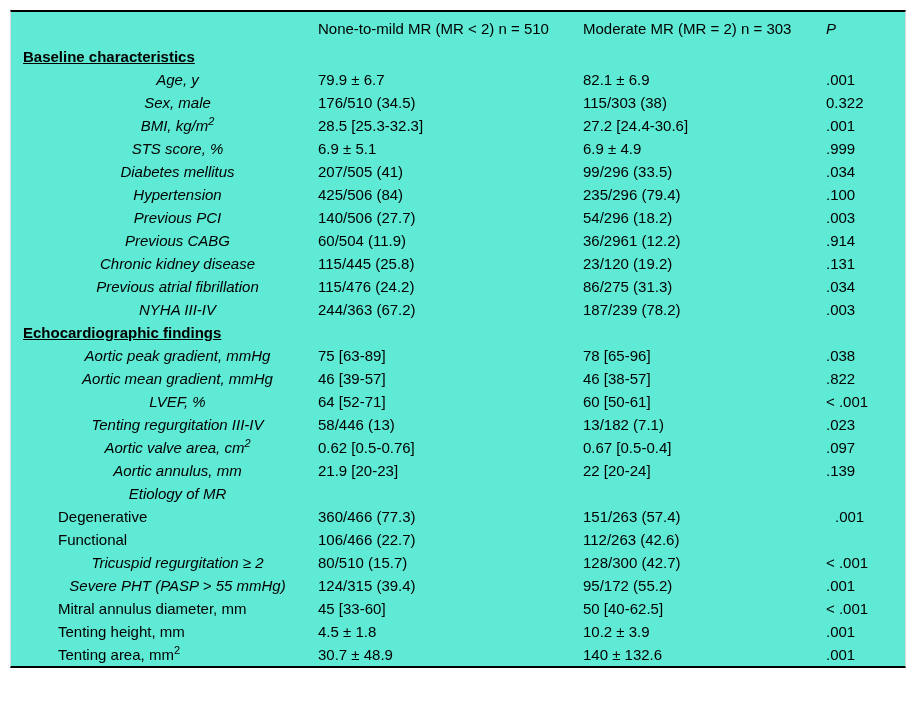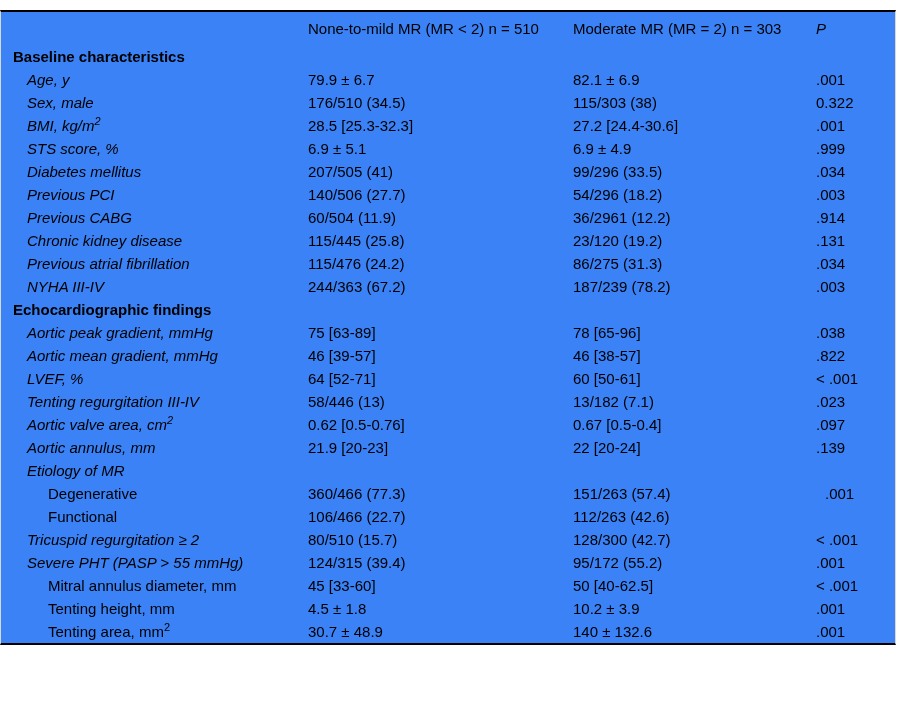--- a/index.html
+++ b/index.html
@@ -6,28 +6,28 @@
     margin: 0;
     padding: 0;
     background: #ffffff;
     width: 915px;
     height: 727px;
     font-family: "Liberation Sans", sans-serif;
     color: #000000;
   }
   .table-wrap {
     position: absolute;
-    left: 0;
+    left: 10px;
     top: 10px;
     width: 894px;
     border-top: 2px solid #000000;
     border-bottom: 2px solid #000000;
     border-left: 1px solid #d9d9d9;
     border-right: 1px solid #d9d9d9;
-    background: #3b82f6;
+    background: #5eead4;
     box-sizing: content-box;
   }
   table {
     border-collapse: collapse;
     table-layout: fixed;
     width: 100%;
   }
   th, td {
     padding: 0;
     margin: 0;
@@ -46,24 +46,26 @@
   tbody td {
     height: 23px;
   }
   .pcol-head {
     font-style: italic;
   }
   tr.section td.label {
     font-weight: bold;
     padding-left: 12px;
     font-style: normal;
+    text-decoration: underline;
   }
   tr.item td.label {
     font-style: italic;
     padding-left: 26px;
+    text-align: center;
   }
   tr.subitem td.label {
     font-style: normal;
     padding-left: 47px;
   }
   td.pcell.pindent {
     padding-left: 9px;
   }
   sup {
     font-size: 11px;
@@ -121,20 +123,26 @@
           <td>6.9 ± 4.9</td>
           <td class="pcell">.999</td>
         </tr>
         <tr class="item">
           <td class="label"><span>Diabetes mellitus</span></td>
           <td>207/505 (41)</td>
           <td>99/296 (33.5)</td>
           <td class="pcell">.034</td>
         </tr>
         <tr class="item">
+          <td class="label"><span>Hypertension</span></td>
+          <td>425/506 (84)</td>
+          <td>235/296 (79.4)</td>
+          <td class="pcell">.100</td>
+        </tr>
+        <tr class="item">
           <td class="label"><span>Previous PCI</span></td>
           <td>140/506 (27.7)</td>
           <td>54/296 (18.2)</td>
           <td class="pcell">.003</td>
         </tr>
         <tr class="item">
           <td class="label"><span>Previous CABG</span></td>
           <td>60/504 (11.9)</td>
           <td>36/2961 (12.2)</td>
           <td class="pcell">.914</td>

